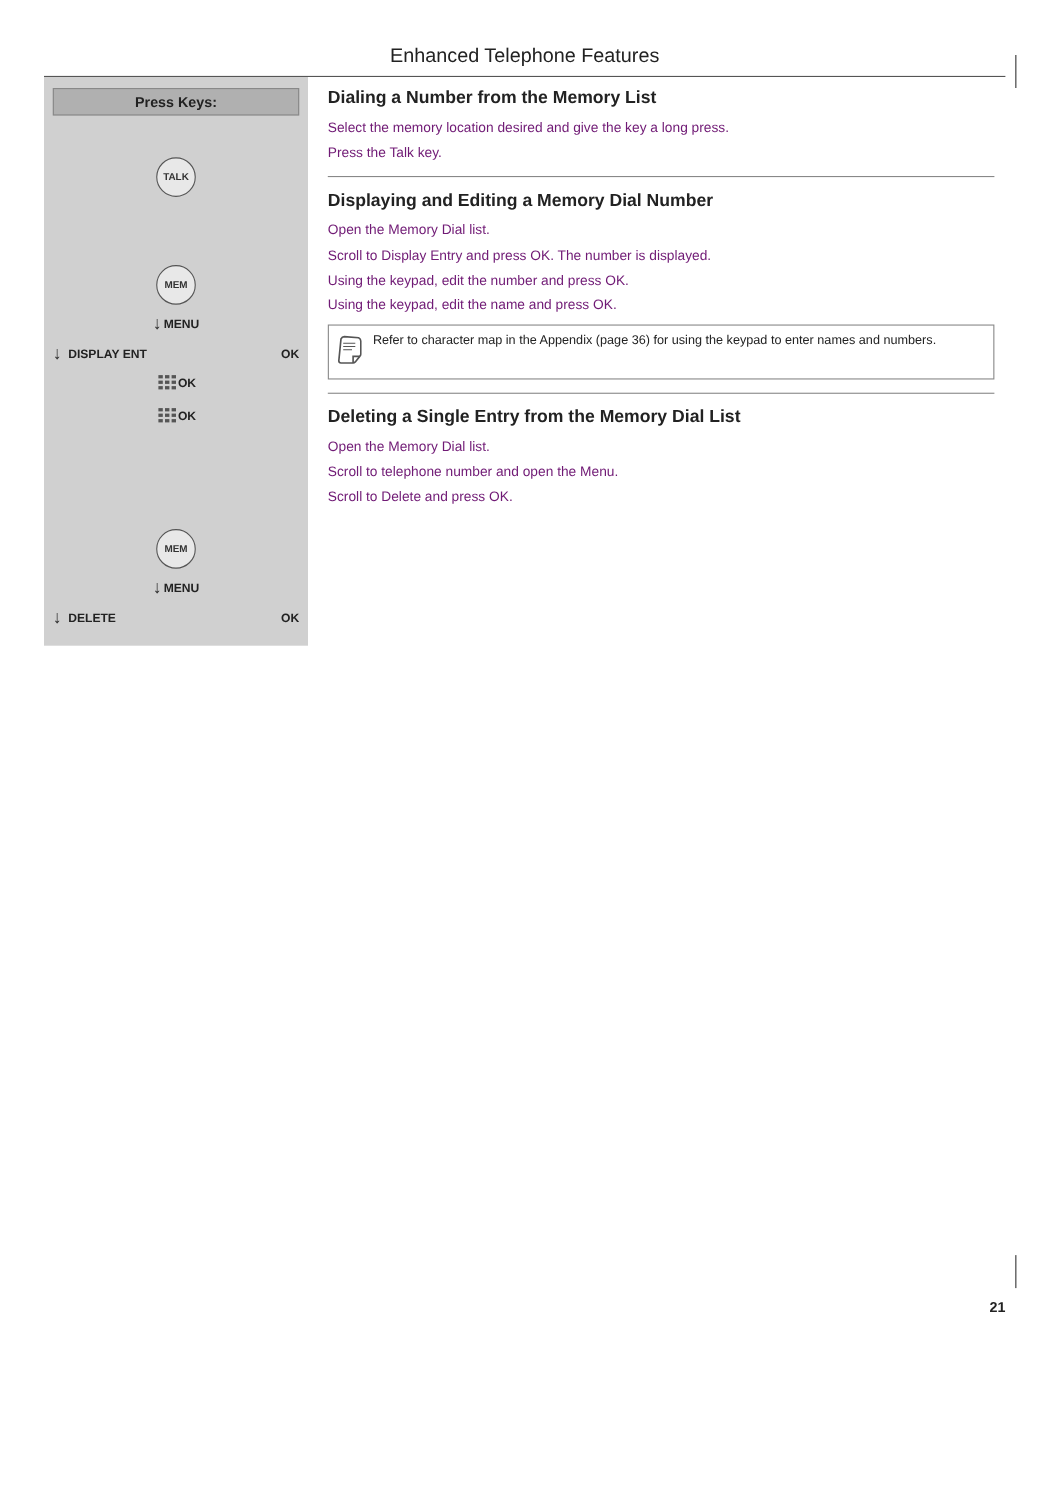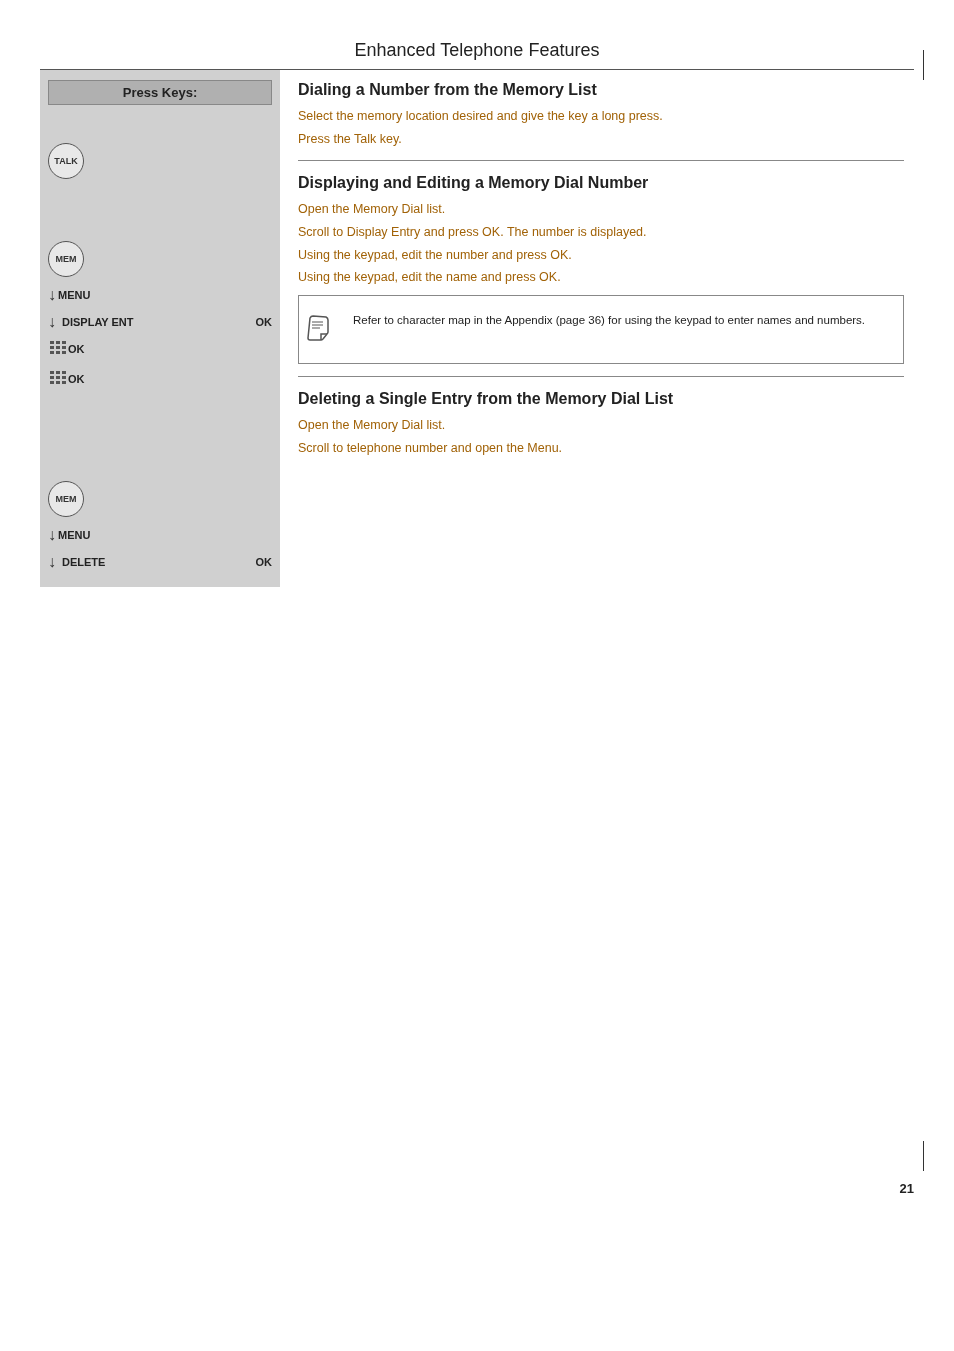--- a/index.html
+++ b/index.html
@@ -102,36 +102,36 @@
     .section-heading {
       font-size: 16px;
       font-weight: bold;
       color: #222;
       margin-bottom: 6px;
       line-height: 1.3;
     }
 
     .instruction-text {
       font-size: 12.5px;
-      color: #a16207;
+      color: #701a75;
       margin-bottom: 4px;
       line-height: 1.5;
     }
 
     .section-divider {
       border: none;
       border-top: 1px solid #888;
       margin: 12px 0;
     }
 
     
     .key-row {
       display: flex;
       align-items: center;
-      justify-content: flex-start;
+      justify-content: center;
       margin-bottom: 6px;
       min-height: 24px;
     }
 
     .key-circle {
       display: inline-flex;
       align-items: center;
       justify-content: center;
       border: 1.5px solid #555;
       border-radius: 50%;
@@ -180,23 +180,23 @@
       width: 20px;
       height: 20px;
       display: inline-block;
     }
 
     
     .note-box {
       display: flex;
       align-items: flex-start;
       border: 1px solid #888;
-      padding: 16px 8px;
+      padding: 6px 8px;
       margin: 8px 0 8px 0;
-      gap: 24px;
+      gap: 10px;
       background: #fff;
     }
 
     .note-icon {
       font-size: 20px;
       color: #555;
       flex-shrink: 0;
       margin-top: 2px;
     }
 
@@ -340,19 +340,20 @@
           </svg>
         </div>
         <p class="note-text">Refer to character map in the Appendix (page 36) for using the keypad to enter names and numbers.</p>
       </div>
 
       <hr class="section-divider">
 
       <div class="section-heading">Deleting a Single Entry from the Memory Dial List</div>
       <p class="instruction-text">Open the Memory Dial list.</p>
       <p class="instruction-text">Scroll to telephone number and open the Menu.</p>
+      <p class="instruction-text">Scroll to Delete and press OK.</p>
 
     </div>
   </div>
 
   <div class="page-number">21</div>
 
 </div>
 
 </body></html>

